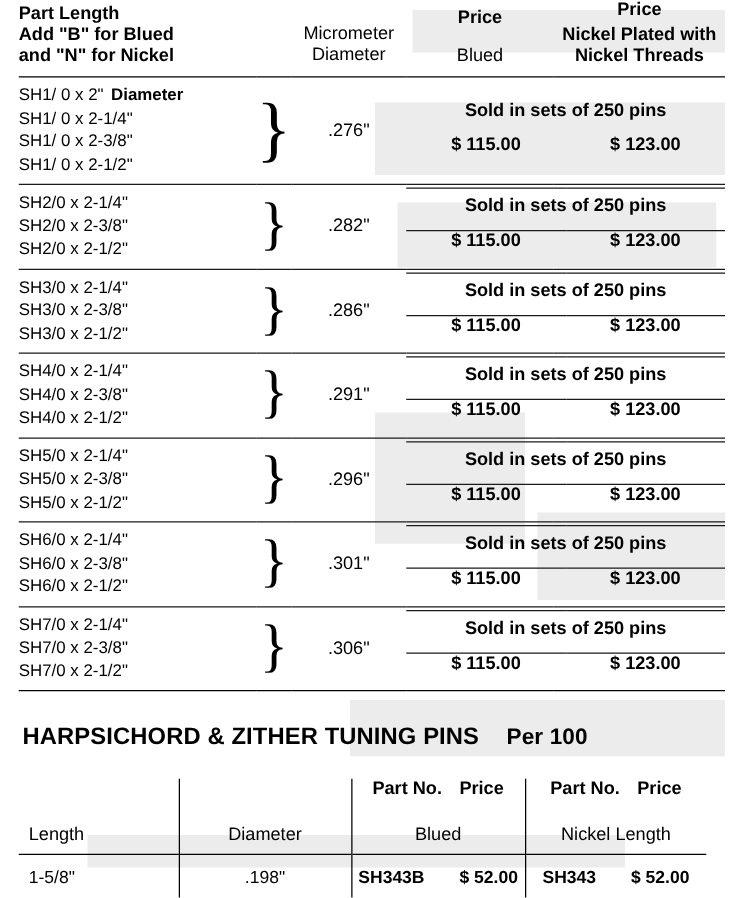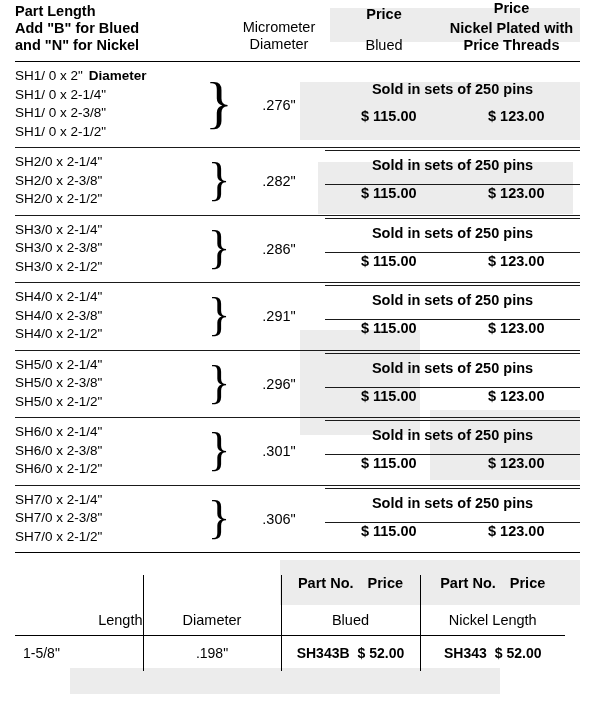--- a/index.html
+++ b/index.html
@@ -166,21 +166,21 @@
   .hz-table col.h-nic  { width: 145px; }
 
   .hz-head td {
     vertical-align: bottom;
     padding: 0 0 6px 0;
     font-size: 14.5px;
     line-height: 17px;
   }
   .hz-head td.vl { border-left: 1.4px solid #000; }
   .hz-len-lbl {
-    text-align: right;
+    text-align: left;
     padding-left: 8px !important;
     font-weight: normal;
   }
   .hz-ctr { text-align: center; font-weight: normal; }
   .hz-top-lbl {
     display: block;
     font-weight: bold;
     margin-bottom: 20px;
     text-align: center;
   }
@@ -193,21 +193,21 @@
     vertical-align: middle;
   }
   .hz-body td.vl { border-left: 1.4px solid #000; }
   .hz-body .cell-len {
     text-align: left;
     padding-left: 8px !important;
     font-weight: normal;
   }
   .hz-body .cell-dia { text-align: center; font-weight: normal; }
   .hz-body .cell-pn  { font-weight: bold; text-align: center; }
-  .hz-body .cell-pn .pn { padding-right: 8px; }
+  .hz-body .cell-pn .pn { padding-right: 28px; }
 </style>
 </head>
 <body>
 
 <div class="smudge" style="left:330px;top:8px;width:250px;height:34px;"></div>
 <div class="smudge" style="left:300px;top:82px;width:280px;height:58px;"></div>
 <div class="smudge" style="left:318px;top:162px;width:255px;height:52px;"></div>
 <div class="smudge" style="left:300px;top:330px;width:120px;height:105px;"></div>
 <div class="smudge" style="left:430px;top:410px;width:150px;height:70px;"></div>
 <div class="smudge" style="left:280px;top:560px;width:300px;height:45px;"></div>
@@ -235,21 +235,21 @@
           <span class="part-line">Micrometer</span>
           <span class="part-line">Diameter</span>
         </td>
         <td class="hdr-cell">
           <span class="hdr-price-word">Price</span>
           <span class="hdr-sub">Blued</span>
         </td>
         <td class="hdr-cell">
           <span class="hdr-price-word nick">Price</span>
           <span class="hdr-sub nick">Nickel Plated with</span>
-          <span class="hdr-sub nick">Price Threads</span>
+          <span class="hdr-sub nick">Nickel Threads</span>
         </td>
       </tr>
       <tr class="rule-row">
           <td colspan="5"></td>
         </tr>
 
     <tr class="grp">
           <td class="part-list">
             <span class="part-line"><span class="sh">SH</span><span>1/ 0 x 2"</span><span class="dulc">Diameter</span></span>
             <span class="part-line"><span class="sh">SH</span><span>1/ 0 x 2-1/4"</span></span>
@@ -403,20 +403,23 @@
               </tbody>
             </table>
           </td>
         </tr>
         <tr class="rule-row">
           <td colspan="5"></td>
         </tr>
       </tbody>
   </table>
 
+  <div class="section-title">
+    <span>HARPSICHORD &amp; ZITHER TUNING PINS</span><span class="per">Per 100</span>
+  </div>
 
   <table class="hz-table">
     <colgroup>
       <col class="h-len">
         <col class="h-dia">
         <col class="h-blu">
         <col class="h-nic">
     </colgroup>
     <tbody>
       <tr class="hz-head">

